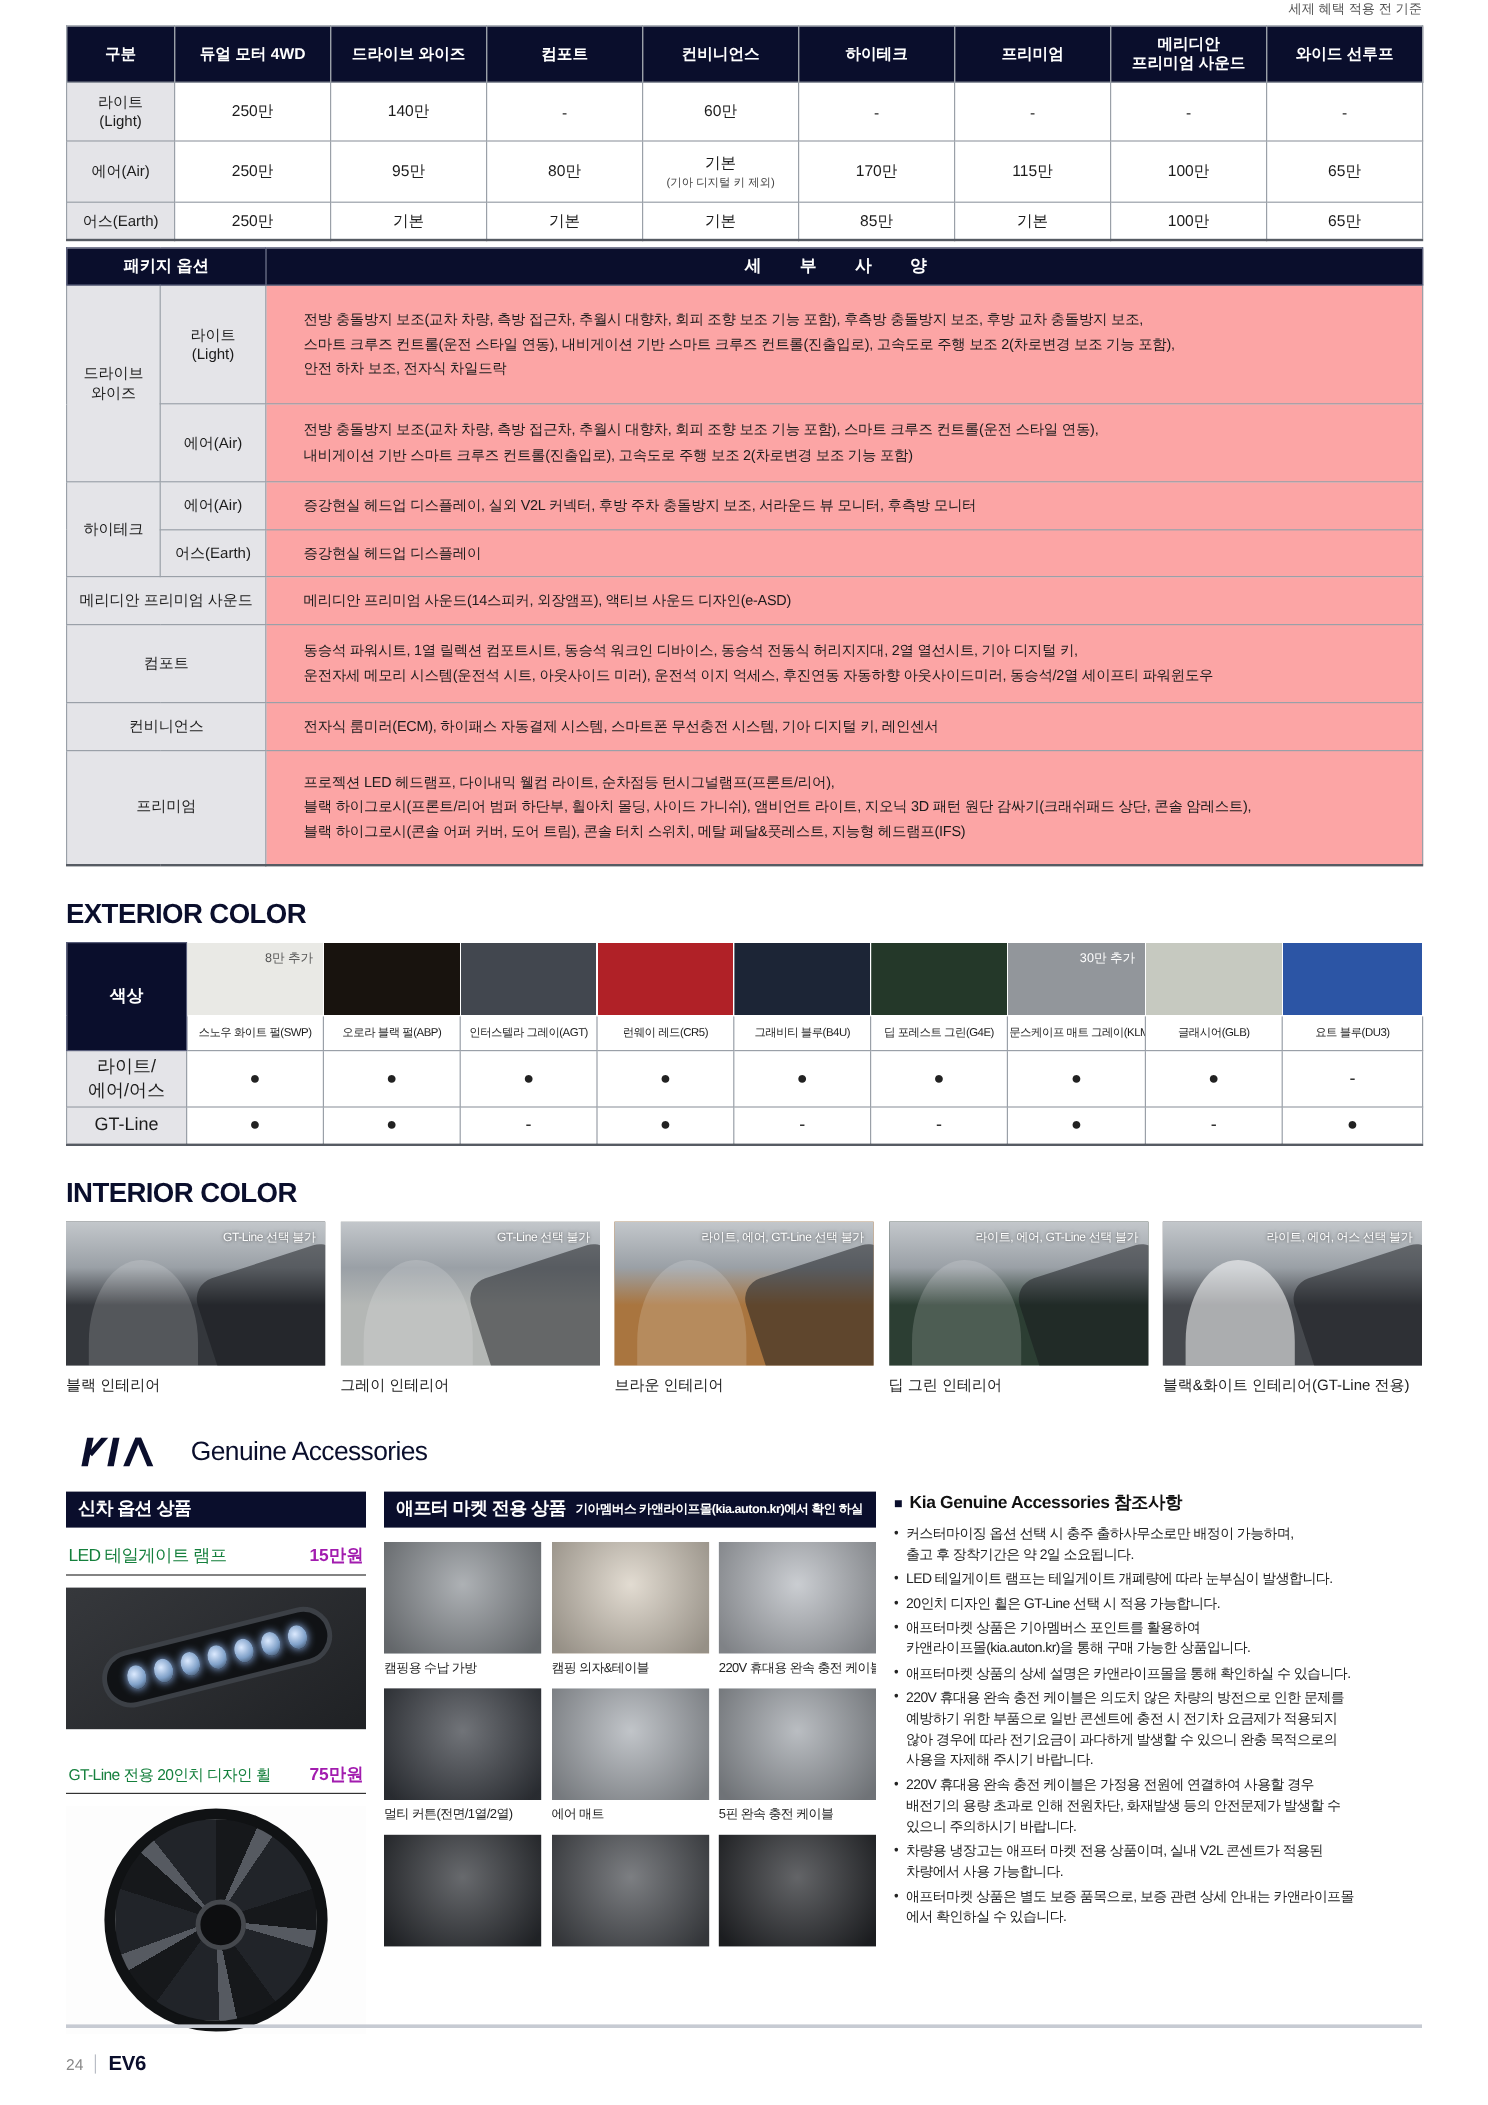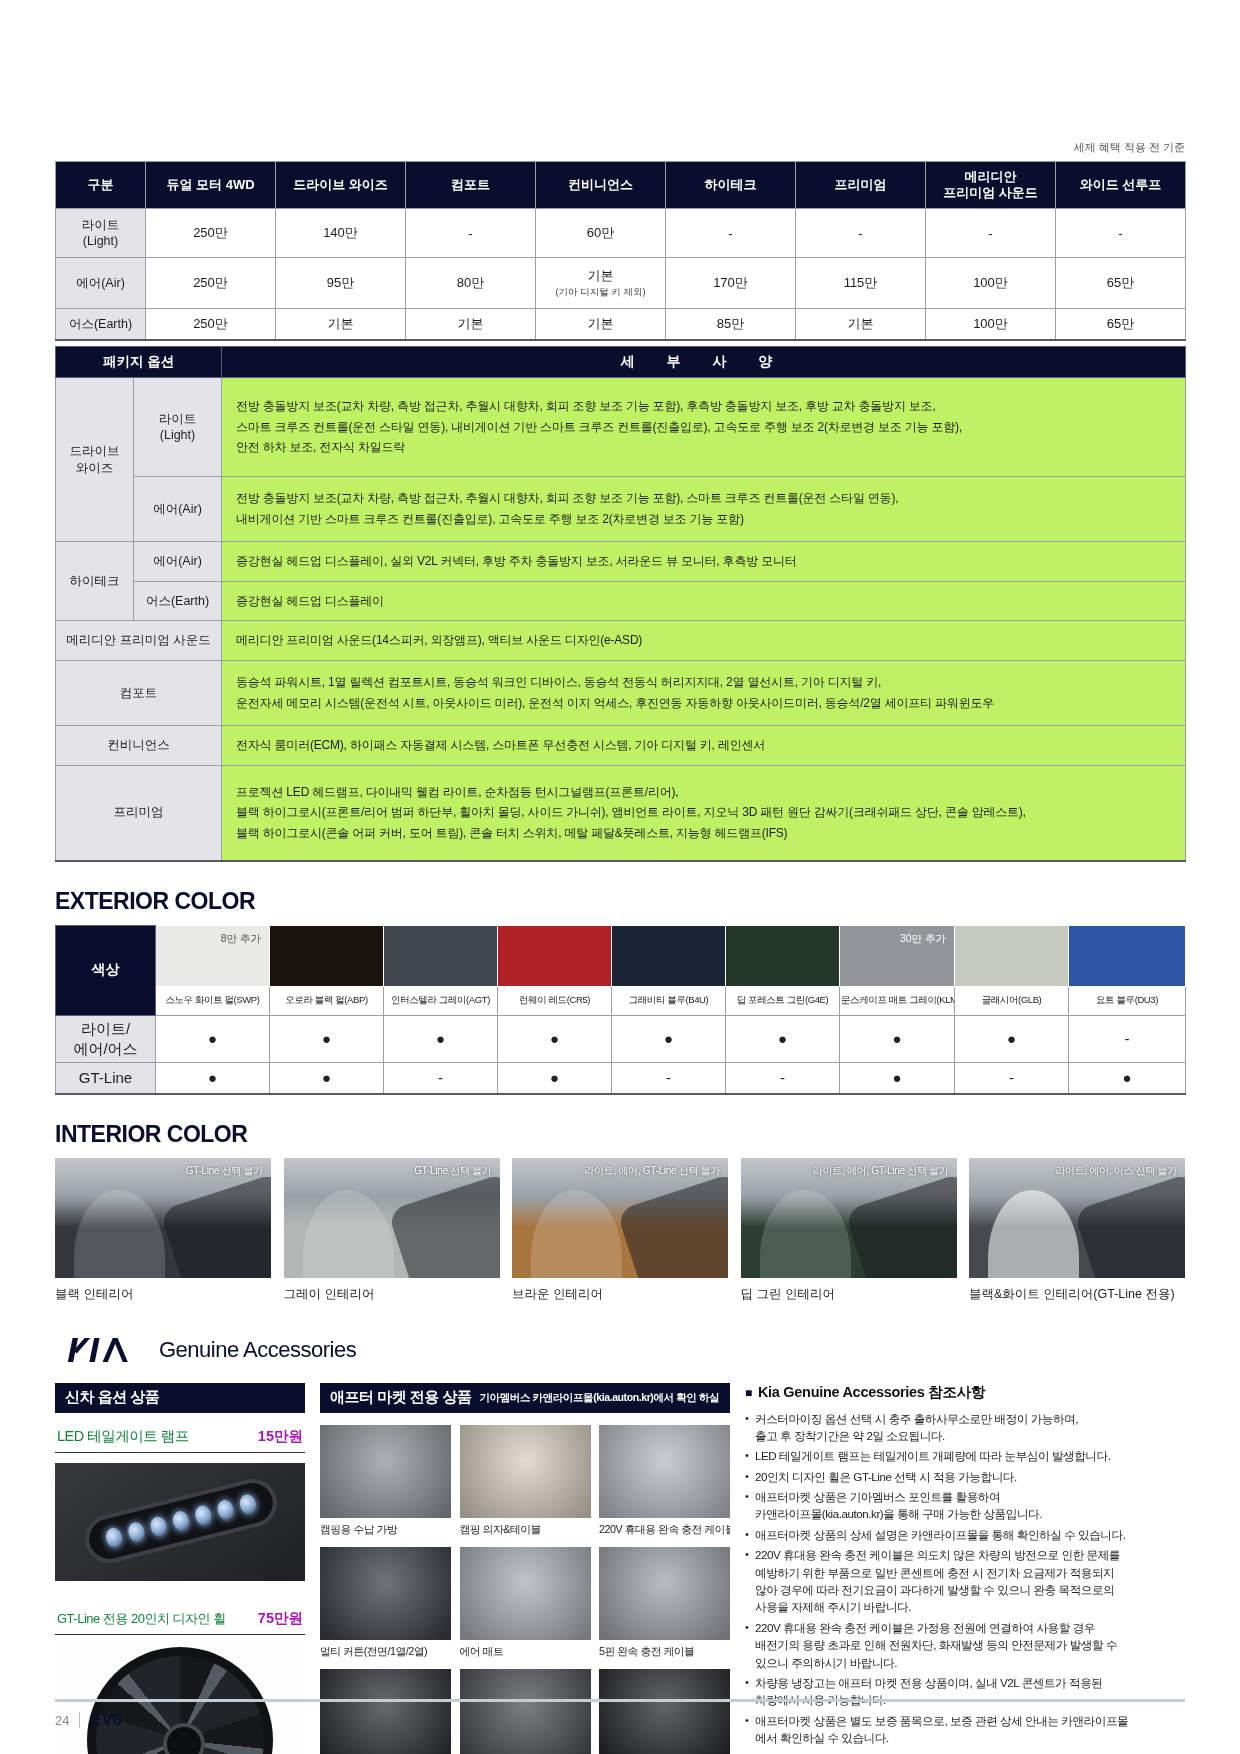--- a/index.html
+++ b/index.html
@@ -3,32 +3,32 @@
 <meta charset="utf-8">
 <style>
   html,body{margin:0;padding:0;}
   body{
     width:1240px;height:1754px;position:relative;background:#fff;
     font-family:"Liberation Sans","DejaVu Sans",sans-serif;color:#222;
     -webkit-font-smoothing:antialiased;
   }
   .content{padding:0 55px;position:relative;}
   .pre{white-space:pre-line;}
-  .tax-note{ text-align:right;font-size:11px;color:#555;padding-top:140px;margin-bottom:6px;}
+  .tax-note{ text-align:right;font-size:11px;color:#555;margin-bottom:6px;}
 
   
   table.tbl{border-collapse:collapse;table-layout:fixed;width:1130px;border-bottom:2px solid #565b63;}
   table.tbl td,table.tbl th{border:1px solid #9aa0a8;}
   .nav-bg{background:#0a0e2c;color:#fff;}
   th.nav-bg{border:1px solid #5a5f7b;font-weight:bold;font-size:13px;text-align:center;vertical-align:middle;line-height:1.25;}
   td.lbl{background:#e4e4e8;text-align:center;vertical-align:middle;font-size:12.5px;color:#1c1c1c;line-height:1.3;}
   td.val{background:#fff;text-align:center;vertical-align:middle;font-size:13px;color:#1c1c1c;}
   td.val .subnote{display:block;font-size:9.5px;color:#444;margin-top:1px;}
-  td.det{background:#bef264;text-align:left;vertical-align:middle;font-size:12px;color:#1c1c1c;
-         line-height:1.72;padding:9px 14px;letter-spacing:-0.2px;}
+  td.det{background:#fca5a5;text-align:left;vertical-align:middle;font-size:12px;color:#1c1c1c;
+         line-height:1.72;padding:9px 31px;letter-spacing:-0.2px;}
   .price-tbl th{height:44px;}
   .price-tbl tr.r1 td{height:46px;}
   .price-tbl tr.r2 td{height:48px;}
   .price-tbl tr.r3 td{height:28px;}
   .pkg-tbl{margin-top:5px;}
   .pkg-tbl td.head-left{font-weight:bold;font-size:13.5px;text-align:center;height:28px;border:1px solid #5a5f7b;}
   .pkg-tbl td.head-right{font-weight:bold;font-size:14px;text-align:center;letter-spacing:14px;border:1px solid #5a5f7b;}
 
   
   .sec-title{font-size:23px;font-weight:bold;color:#0a0e2c;letter-spacing:-0.5px;margin:26px 0 10px 0;}
@@ -83,21 +83,21 @@
   .am-img::after{content:"";position:absolute;inset:0;background:radial-gradient(circle at 50% 38%,rgba(255,255,255,.28),rgba(0,0,0,.30) 92%);}
   .am-cap{font-size:10.8px;letter-spacing:-0.5px;color:#222;margin:5px 0 10px 0;white-space:nowrap;overflow:hidden;}
   .notes-title{font-size:14.5px;font-weight:bold;color:#111;letter-spacing:-0.3px;margin-bottom:8px;}
   .notes-title .sq{color:#0a0e2c;margin-right:6px;font-size:12px;}
   ul.notes{list-style:none;margin:0;padding:0;}
   ul.notes li{position:relative;padding-left:10px;font-size:11.6px;letter-spacing:-0.45px;line-height:1.5;
               color:#222;margin-bottom:3px;white-space:pre-line;}
   ul.notes li::before{content:"•";position:absolute;left:0;top:0;font-size:11px;color:#222;}
 
   
-  .footer{position:absolute;left:55px;right:55px;bottom:24px;border-top:3px solid #c7cbd3;padding-top:8px;
+  .footer{position:absolute;left:55px;right:55px;bottom:24px;border-top:3px solid #c7cbd3;padding-top:20px;
           display:flex;align-items:center;gap:10px;}
   .footer .pgnum{font-size:13px;color:#888;}
   .footer .fdiv{width:1px;height:16px;background:#b9bdc5;}
   .footer .model{font-size:17px;font-weight:bold;color:#0a0e2c;letter-spacing:-0.3px;}
 
   .kia-logo{flex:0 0 auto;}
 </style>
 </head>
 <body>
 

